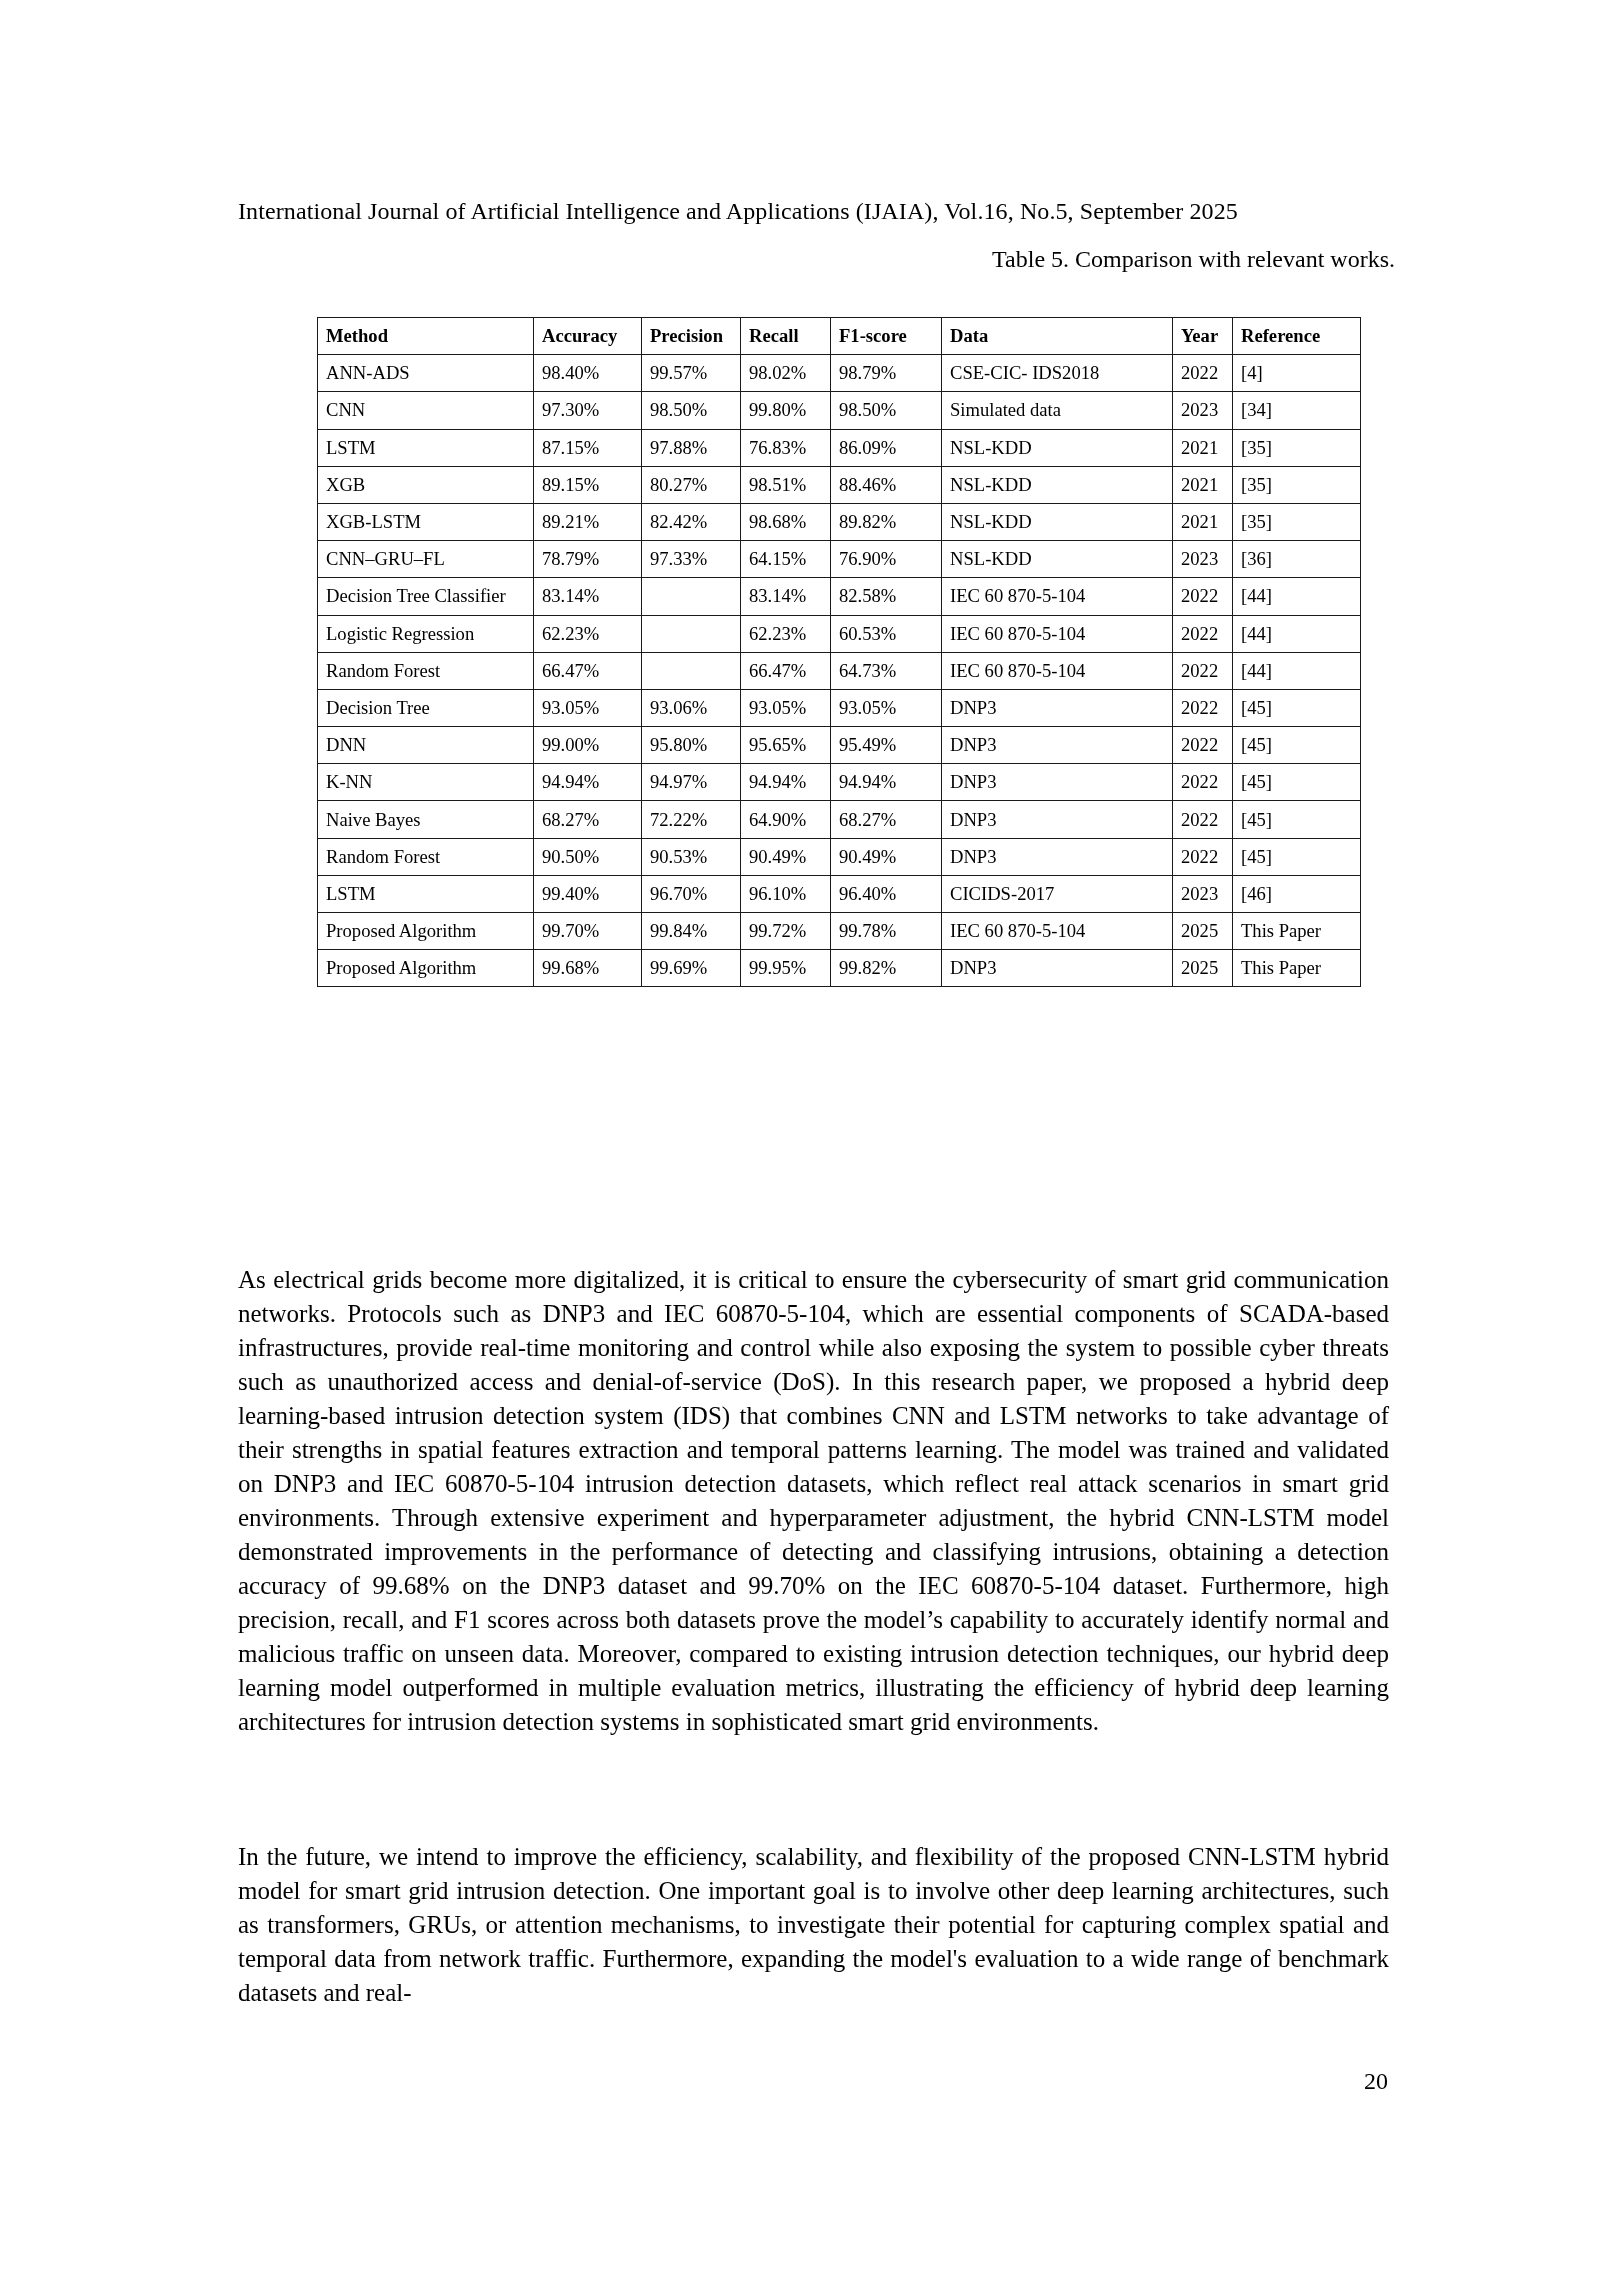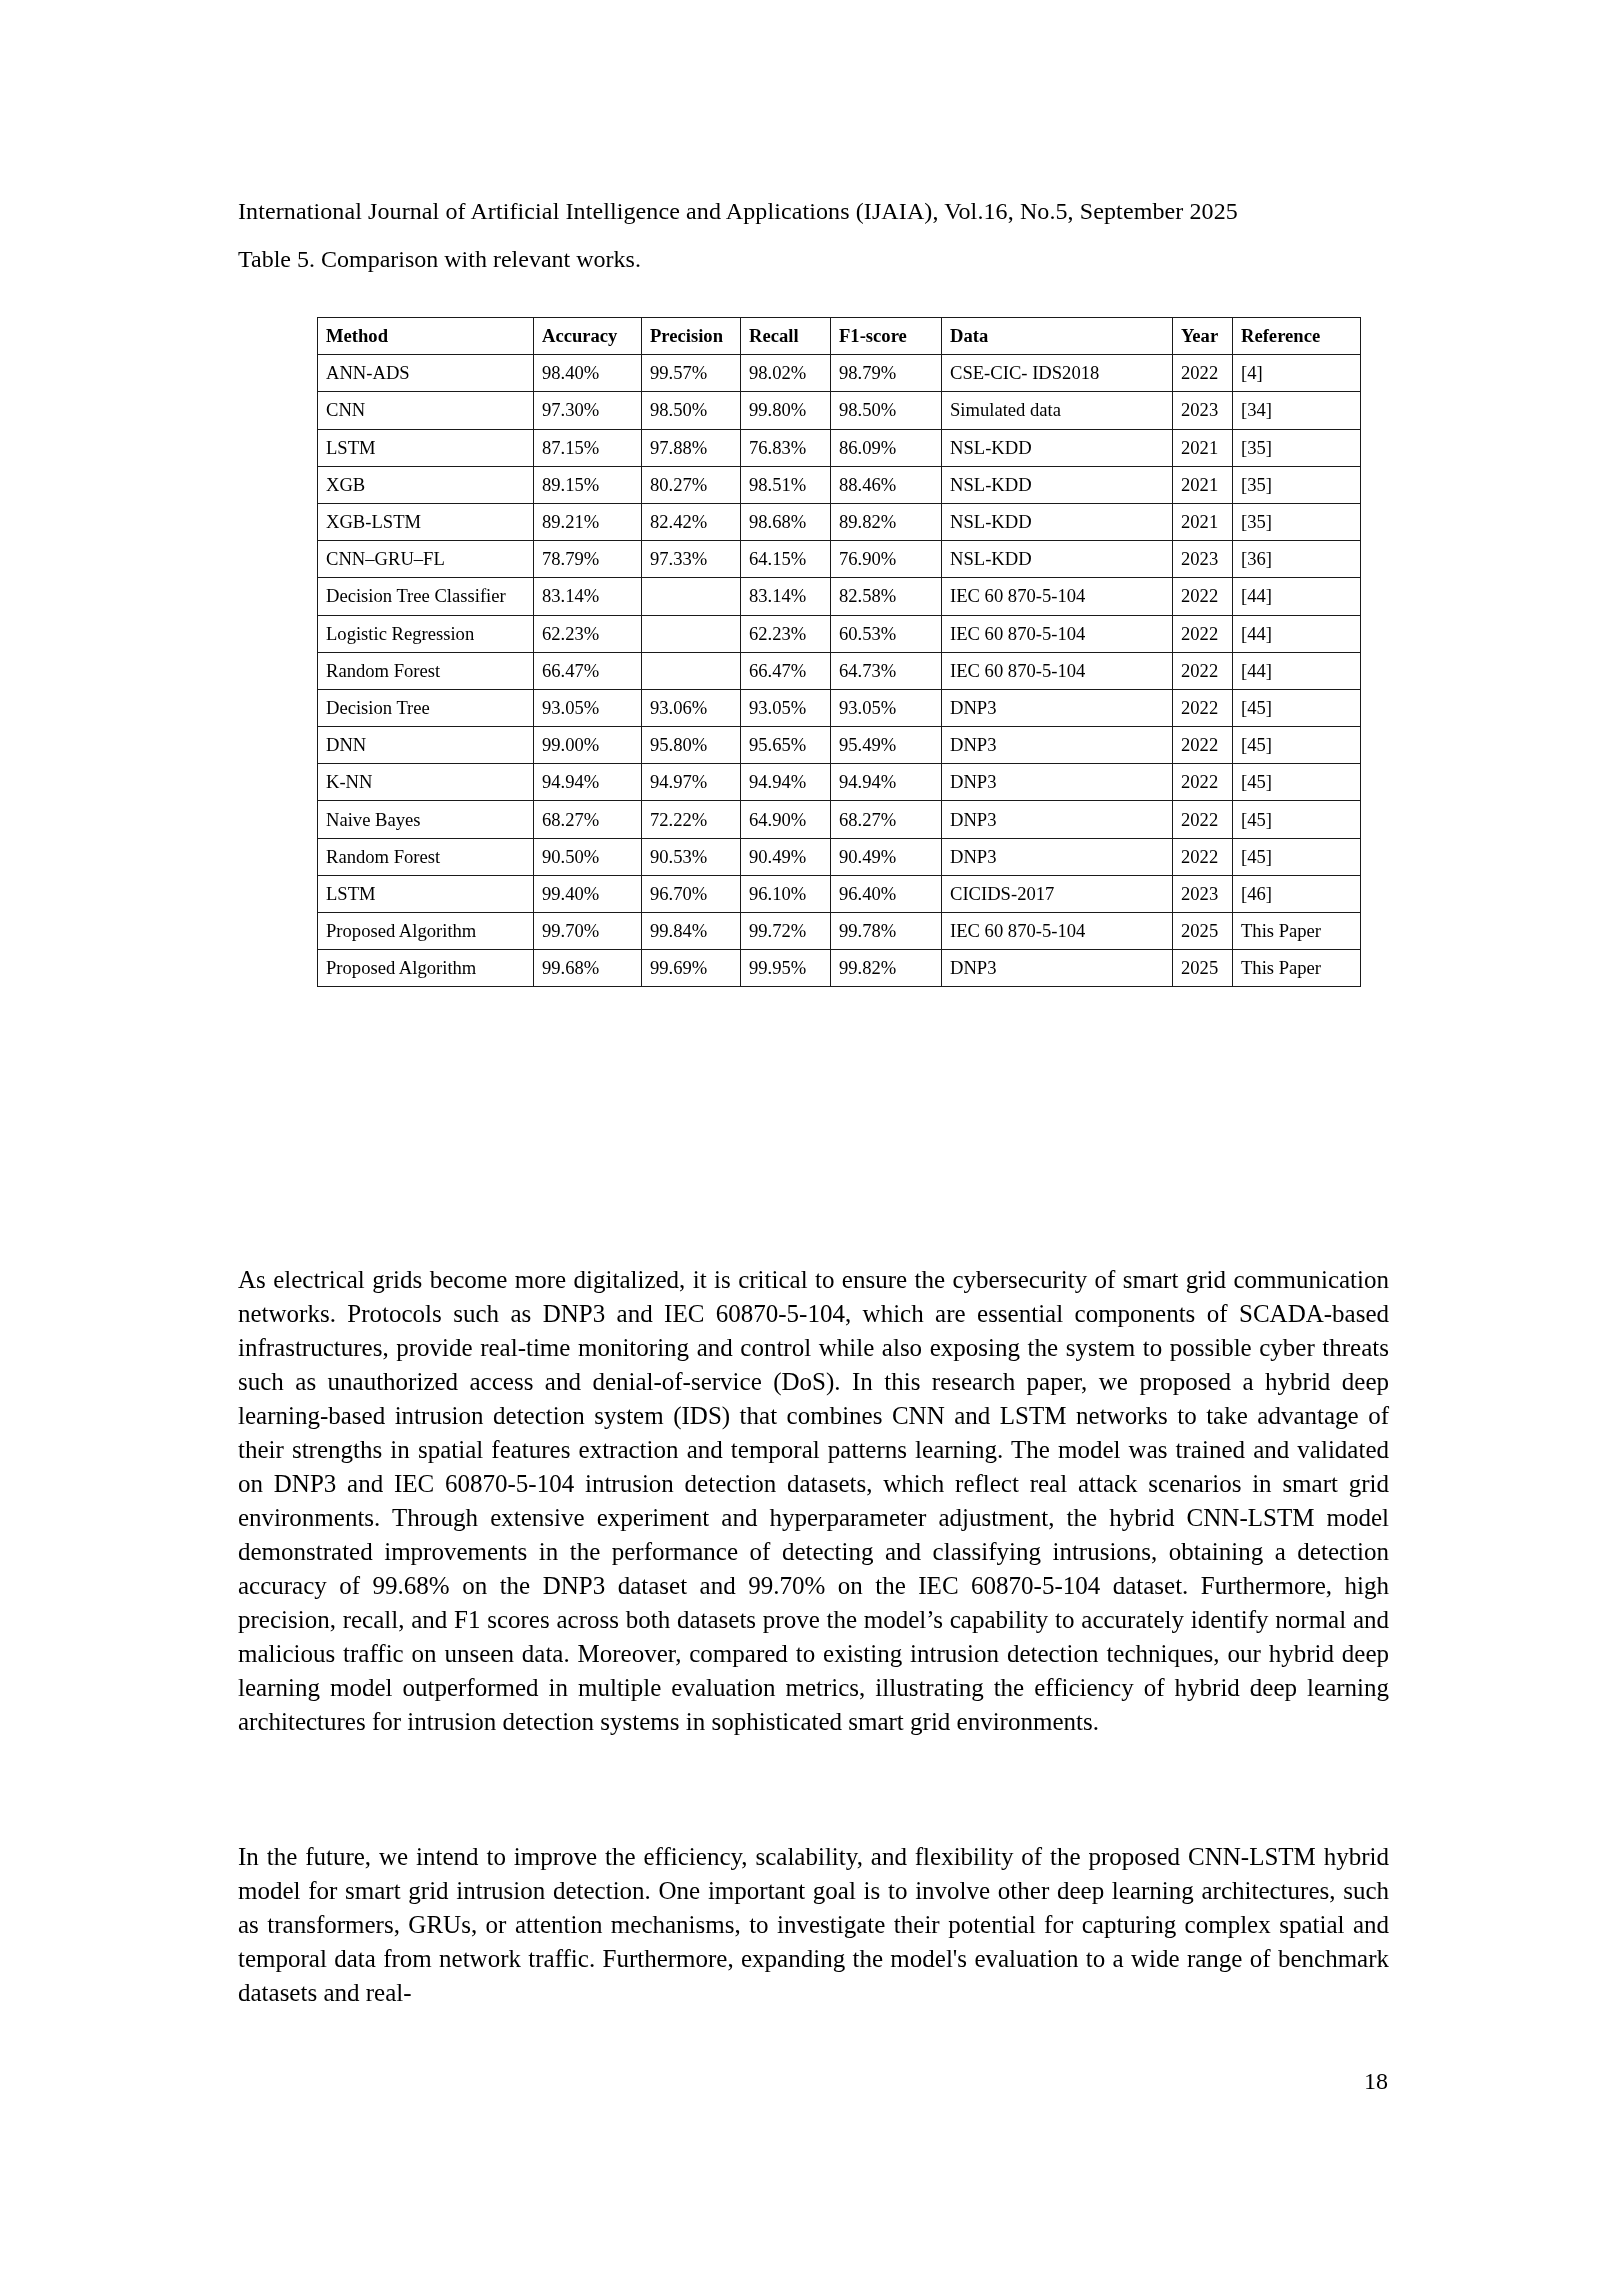--- a/index.html
+++ b/index.html
@@ -34,21 +34,21 @@
     text-align: left;
     letter-spacing: 0.1px;
   }
   
   .table-caption {
     position: absolute;
     left: 238px;
     top: 246px;
     width: 1157px;
     font-size: 24px;
-    text-align: left;
+    text-align: right;
   }
   
   .table-wrap {
     position: absolute;
     left: 317px;
     top: 317px;
     width: 985px;
   }
   table.comparison {
     border-collapse: collapse;
@@ -322,16 +322,16 @@
         </tr>
       </tbody>
     </table>
   </div>
 
 
   <p id="para-1" class="body-text">As electrical grids become more digitalized, it is critical to ensure the cybersecurity of smart grid communication networks. Protocols such as DNP3 and IEC 60870-5-104, which are essential components of SCADA-based infrastructures, provide real-time monitoring and control while also exposing the system to possible cyber threats such as unauthorized access and denial-of-service (DoS). In this research paper, we proposed a hybrid deep learning-based intrusion detection system (IDS) that combines CNN and LSTM networks to take advantage of their strengths in spatial features extraction and temporal patterns learning. The model was trained and validated on DNP3 and IEC 60870-5-104 intrusion detection datasets, which reflect real attack scenarios in smart grid environments. Through extensive experiment and hyperparameter adjustment, the hybrid CNN-LSTM model demonstrated improvements in the performance of detecting and classifying intrusions, obtaining a detection accuracy of 99.68% on the DNP3 dataset and 99.70% on the IEC 60870-5-104 dataset. Furthermore, high precision, recall, and F1 scores across both datasets prove the model’s capability to accurately identify normal and malicious traffic on unseen data. Moreover, compared to existing intrusion detection techniques, our hybrid deep learning model outperformed in multiple evaluation metrics, illustrating the efficiency of hybrid deep learning architectures for intrusion detection systems in sophisticated smart grid environments.</p>
 
   <p id="para-2" class="body-text">In the future, we intend to improve the efficiency, scalability, and flexibility of the proposed CNN-LSTM hybrid model for smart grid intrusion detection. One important goal is to involve other deep learning architectures, such as transformers, GRUs, or attention mechanisms, to investigate their potential for capturing complex spatial and temporal data from network traffic. Furthermore, expanding the model's evaluation to a wide range of benchmark datasets and real-</p>
 
-  <div class="page-number">18</div>
+  <div class="page-number">20</div>
 
 </div>
 
 
 </body></html>

